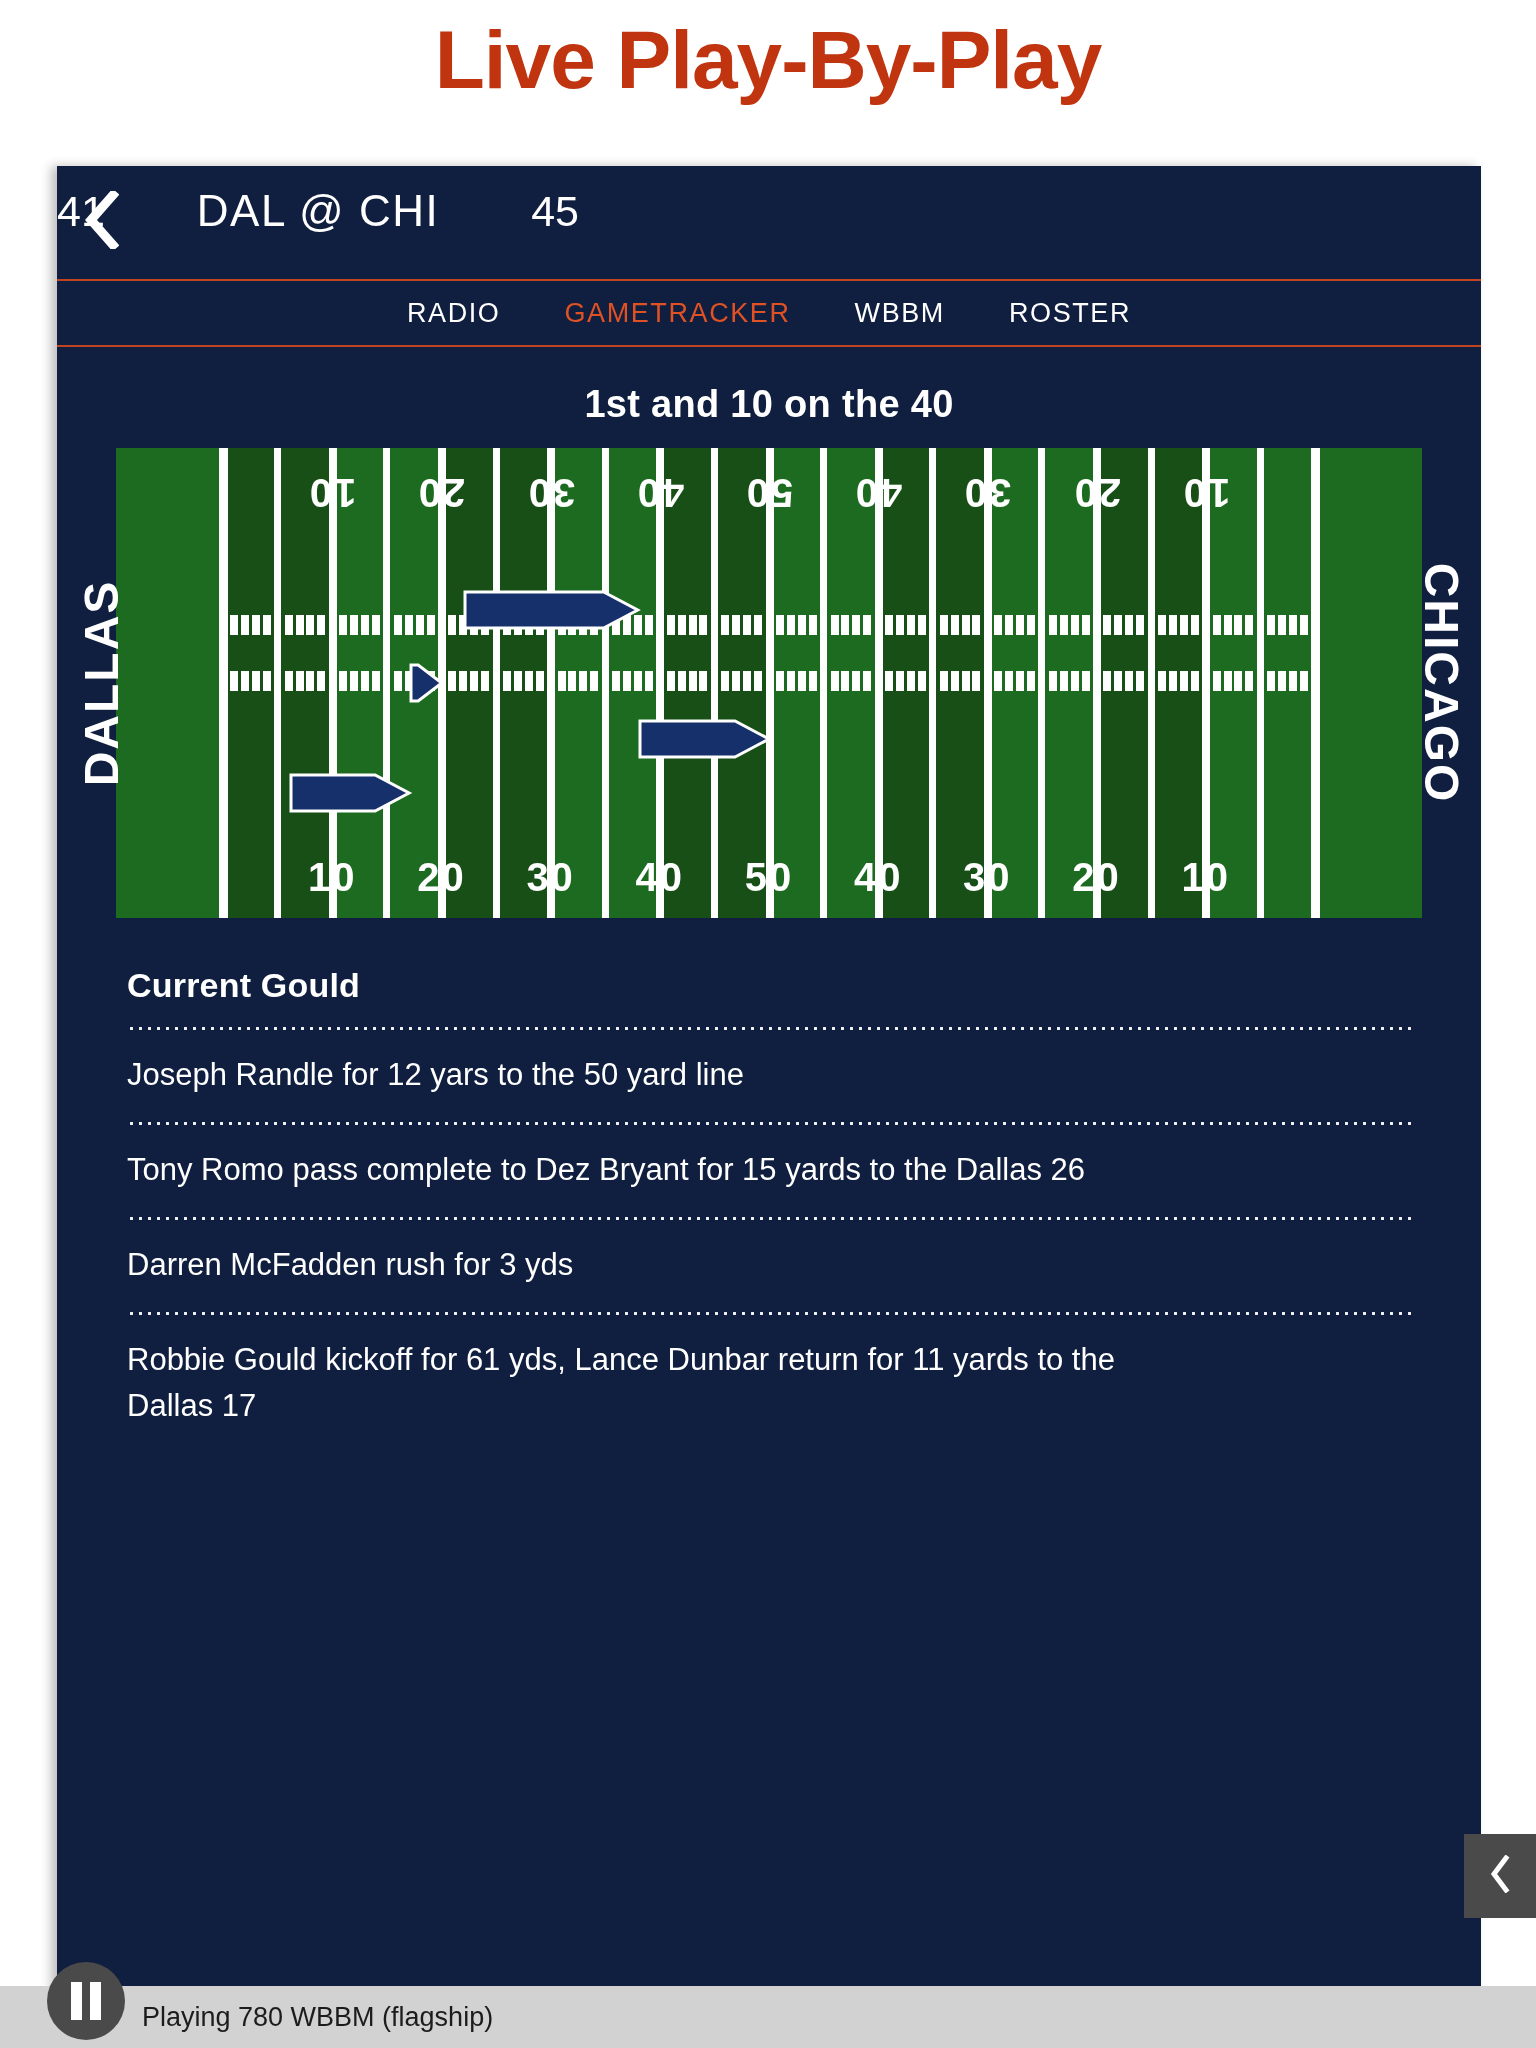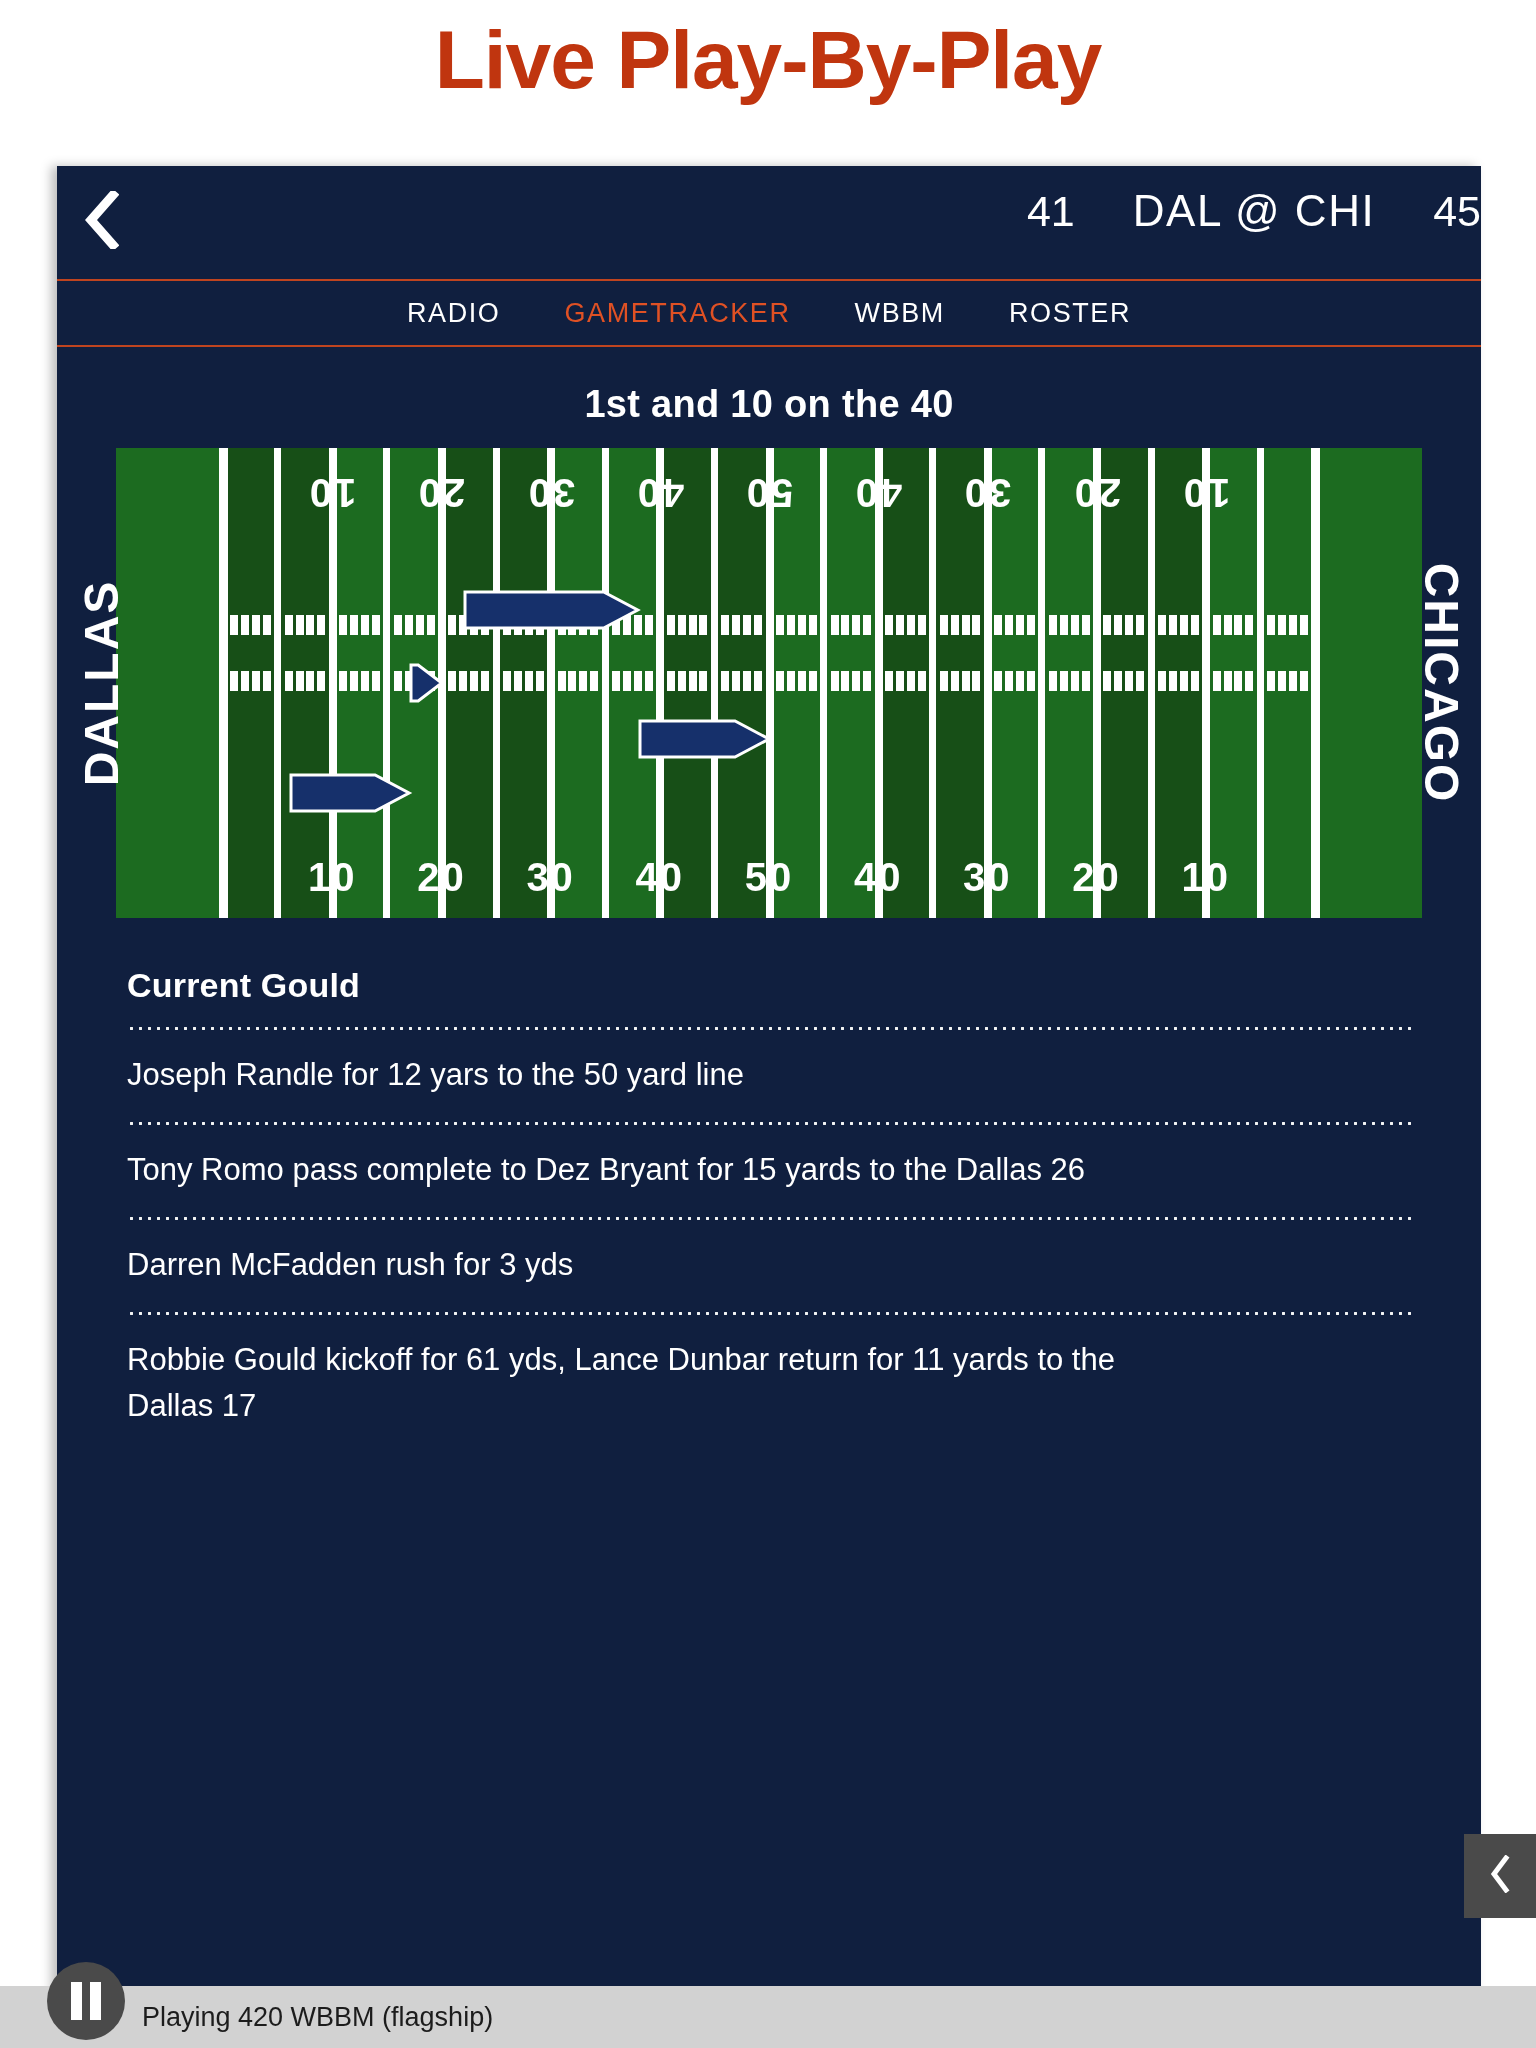--- a/index.html
+++ b/index.html
@@ -38,22 +38,22 @@
   .back-chevron{
     position:absolute;left:18px;top:22px;
     width:54px;height:64px;
     color:#ffffff;
     display:flex;align-items:center;justify-content:center;
     cursor:pointer;
   }
   .back-chevron svg{display:block;}
   .score-row{
     position:absolute;left:0;right:0;top:20px;
-    display:flex;align-items:center;justify-content:flex-end;
-    gap:58px;
+    display:flex;align-items:center;justify-content:flex-start;
+    gap:92px;
     color:#ffffff;
   }
   .score-num{font-size:43px;font-weight:300;letter-spacing:0px;}
   .matchup{font-size:44px;font-weight:300;letter-spacing:1.5px;}
   .clock{
     position:absolute;left:0;right:0;top:72px;
     text-align:center;color:#ffffff;
     font-size:22px;font-weight:300;letter-spacing:.3px;
   }
   .rule{
@@ -464,20 +464,20 @@
 
 <div class="side-tab">
   <span>
     <svg width="22" height="38" viewBox="0 0 22 38">
       <polyline points="17,3 5,19 17,35" fill="none" stroke="#ffffff" stroke-width="5" stroke-linecap="square"></polyline>
     </svg>
   </span>
 </div>
 
 <div class="player-bar">
-  <span class="player-label">Playing 420 WBBM (flagship)</span>
+  <span class="player-label">Playing 780 WBBM (flagship)</span>
 </div>
 <div class="pause-btn">
   <span style="display:flex">
     <span class="pause-bar"></span>
       <span class="pause-bar"></span>
   </span>
 </div>
 
 </body></html>

